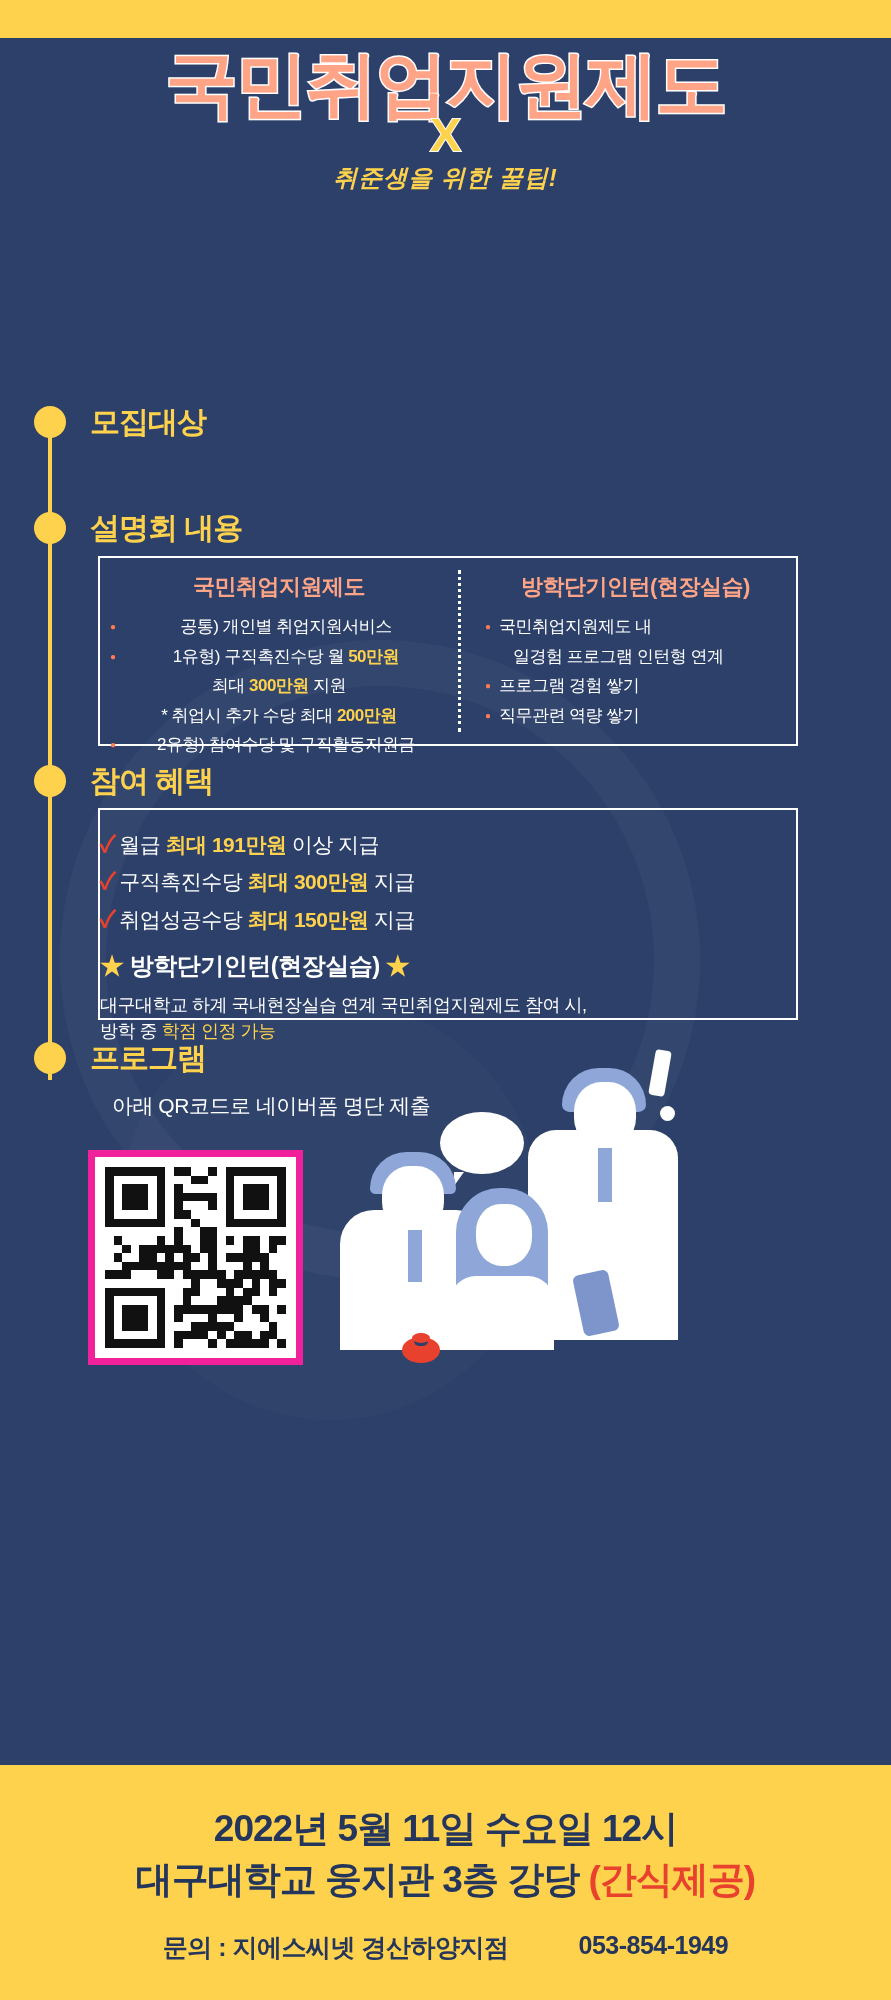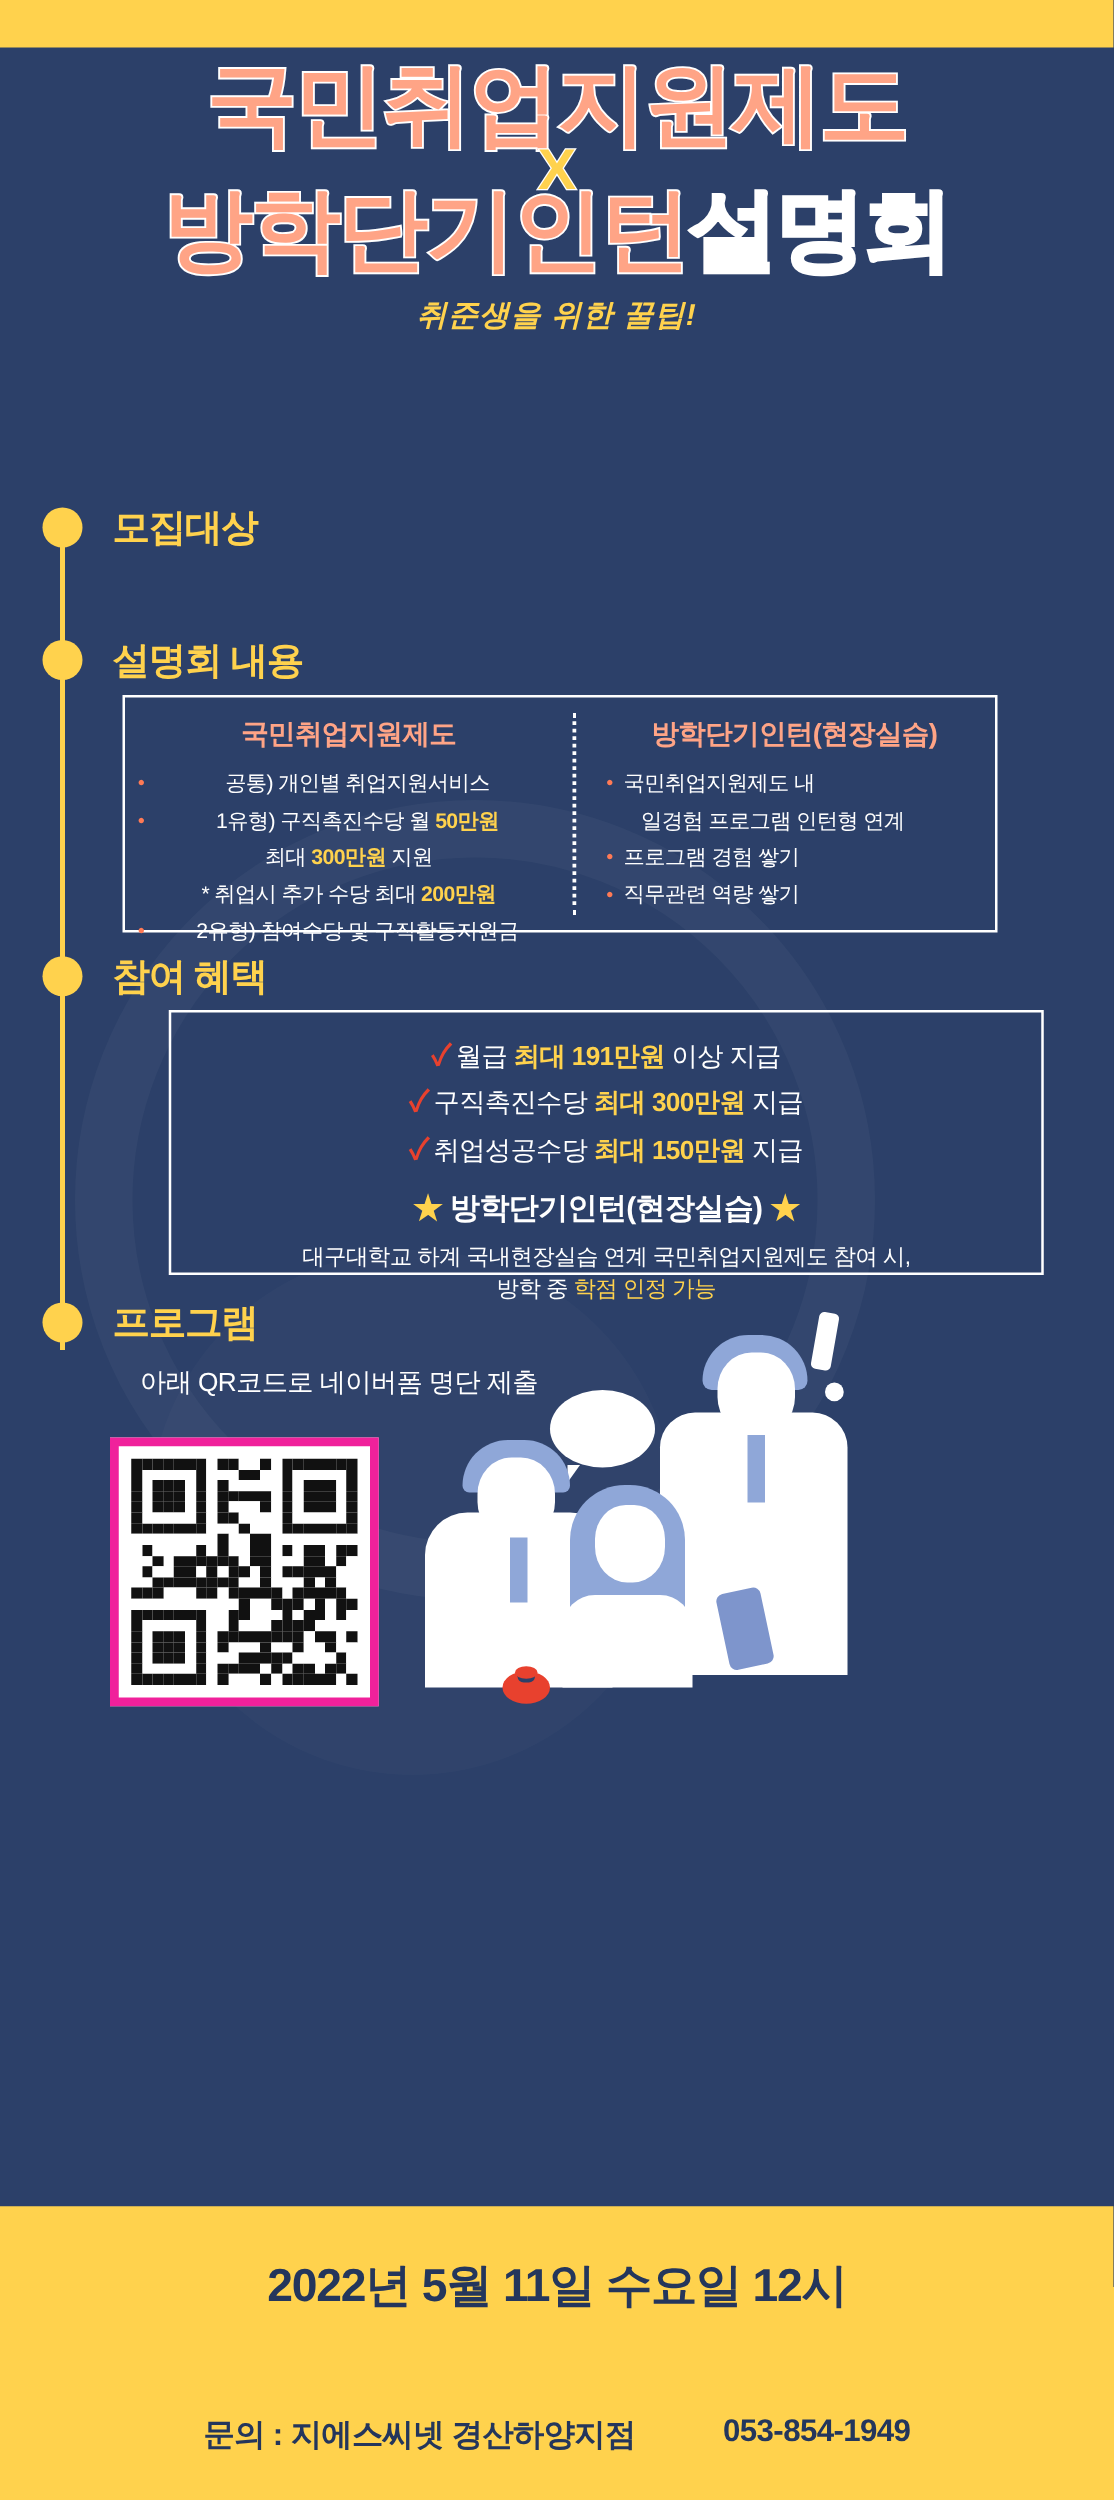--- a/index.html
+++ b/index.html
@@ -137,22 +137,21 @@
   .li.center { text-align: center; padding-left: 0; }
   .amt { color: #ffd24d; font-weight: bold; }
   .li.indent { padding-left: 28px; }
 
   
   .box2 {
     position: absolute; left: 98px; top: 808px;
     width: 700px; height: 212px;
     border: 2px solid #ffffff;
     padding: 16px 0 0 0;
-    text-align: center;
-    margin-left: 37px;
+    text-align: left;
   }
   .chk {
     font-size: 21px; color: #ffffff; letter-spacing: -0.5px;
     line-height: 1.62; white-space: nowrap;
   }
   .chk .mark { color: #e8412e; font-weight: bold; font-size: 23px; margin-right: 4px; }
   .star-line {
     margin-top: 12px; font-size: 24px; font-weight: bold; color: #ffffff;
     letter-spacing: -0.5px;
   }
@@ -228,23 +227,20 @@
 
 <div class="poster">
 
   <div class="top-bar"></div>
   <div class="watermark"></div>
   <div class="watermark2"></div>
 
   <div class="title-wrap">
     <div class="title-line1">국민취업지원제도</div>
     <div class="title-x">X</div>
-    <div class="title-line2">
-      <span class="t2a">방학단기인턴</span><span class="t2b">설명회</span>
-    </div>
     <div class="sub-hand">취준생을 위한 꿀팁!</div>
   </div>
 
   <div class="timeline"></div>
   <div class="dot d1"></div>
   <div class="dot d2"></div>
   <div class="dot d3"></div>
   <div class="dot d4"></div>
 
   <div class="sec-title s1">모집대상</div>
@@ -754,18 +750,21 @@
   </div>
 
   <svg class="tel-icon" viewBox="0 0 46 34">
     <ellipse cx="23" cy="20" rx="19" ry="13" fill="#e8412e"></ellipse>
     <rect x="16" y="6" width="14" height="10" rx="5" fill="#2c4069"></rect>
     <ellipse cx="23" cy="8" rx="9" ry="5" fill="#e8412e"></ellipse>
   </svg>
 
   <div class="bottom-area"></div>
   <div class="bot1">2022년 5월 11일 수요일 12시</div>
+  <div class="bot2">
+    <span>대구대학교 웅지관 3층 강당 </span><span class="red">(간식제공)</span>
+  </div>
   <div class="bot3">
     <span>문의 : 지에스씨넷 경산하양지점</span>
     <span>053-854-1949</span>
   </div>
 
 </div>
 
 </body></html>

